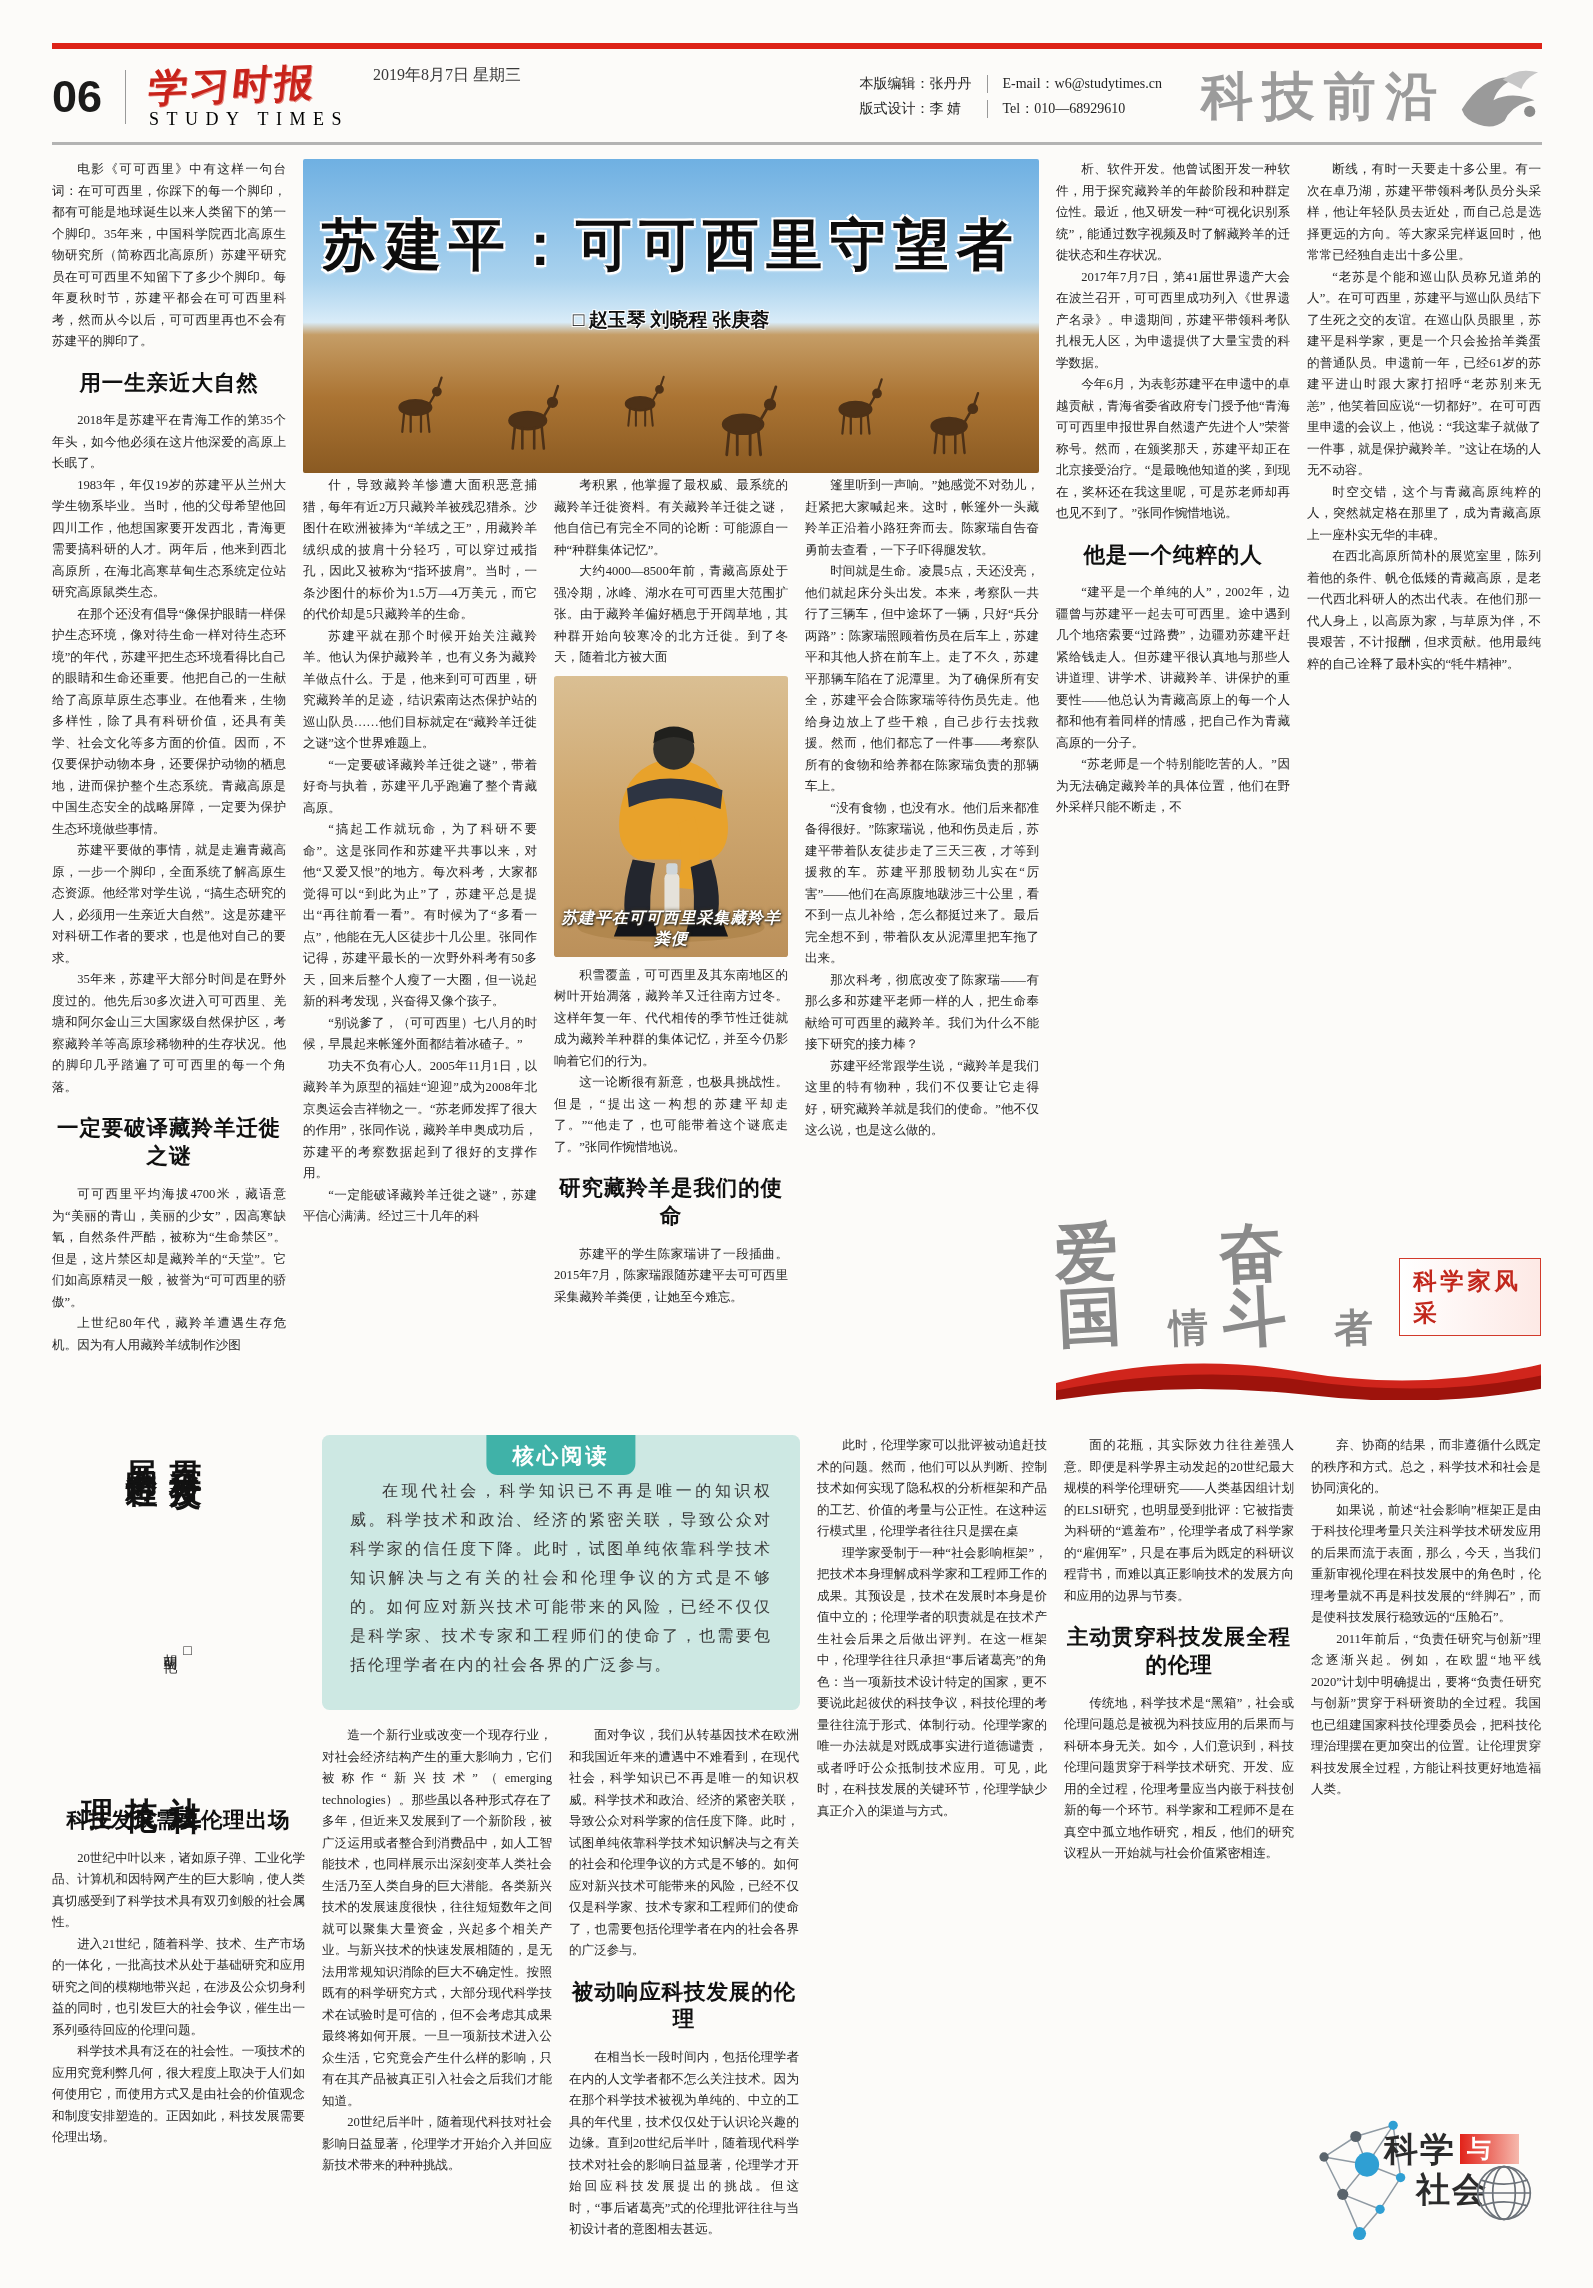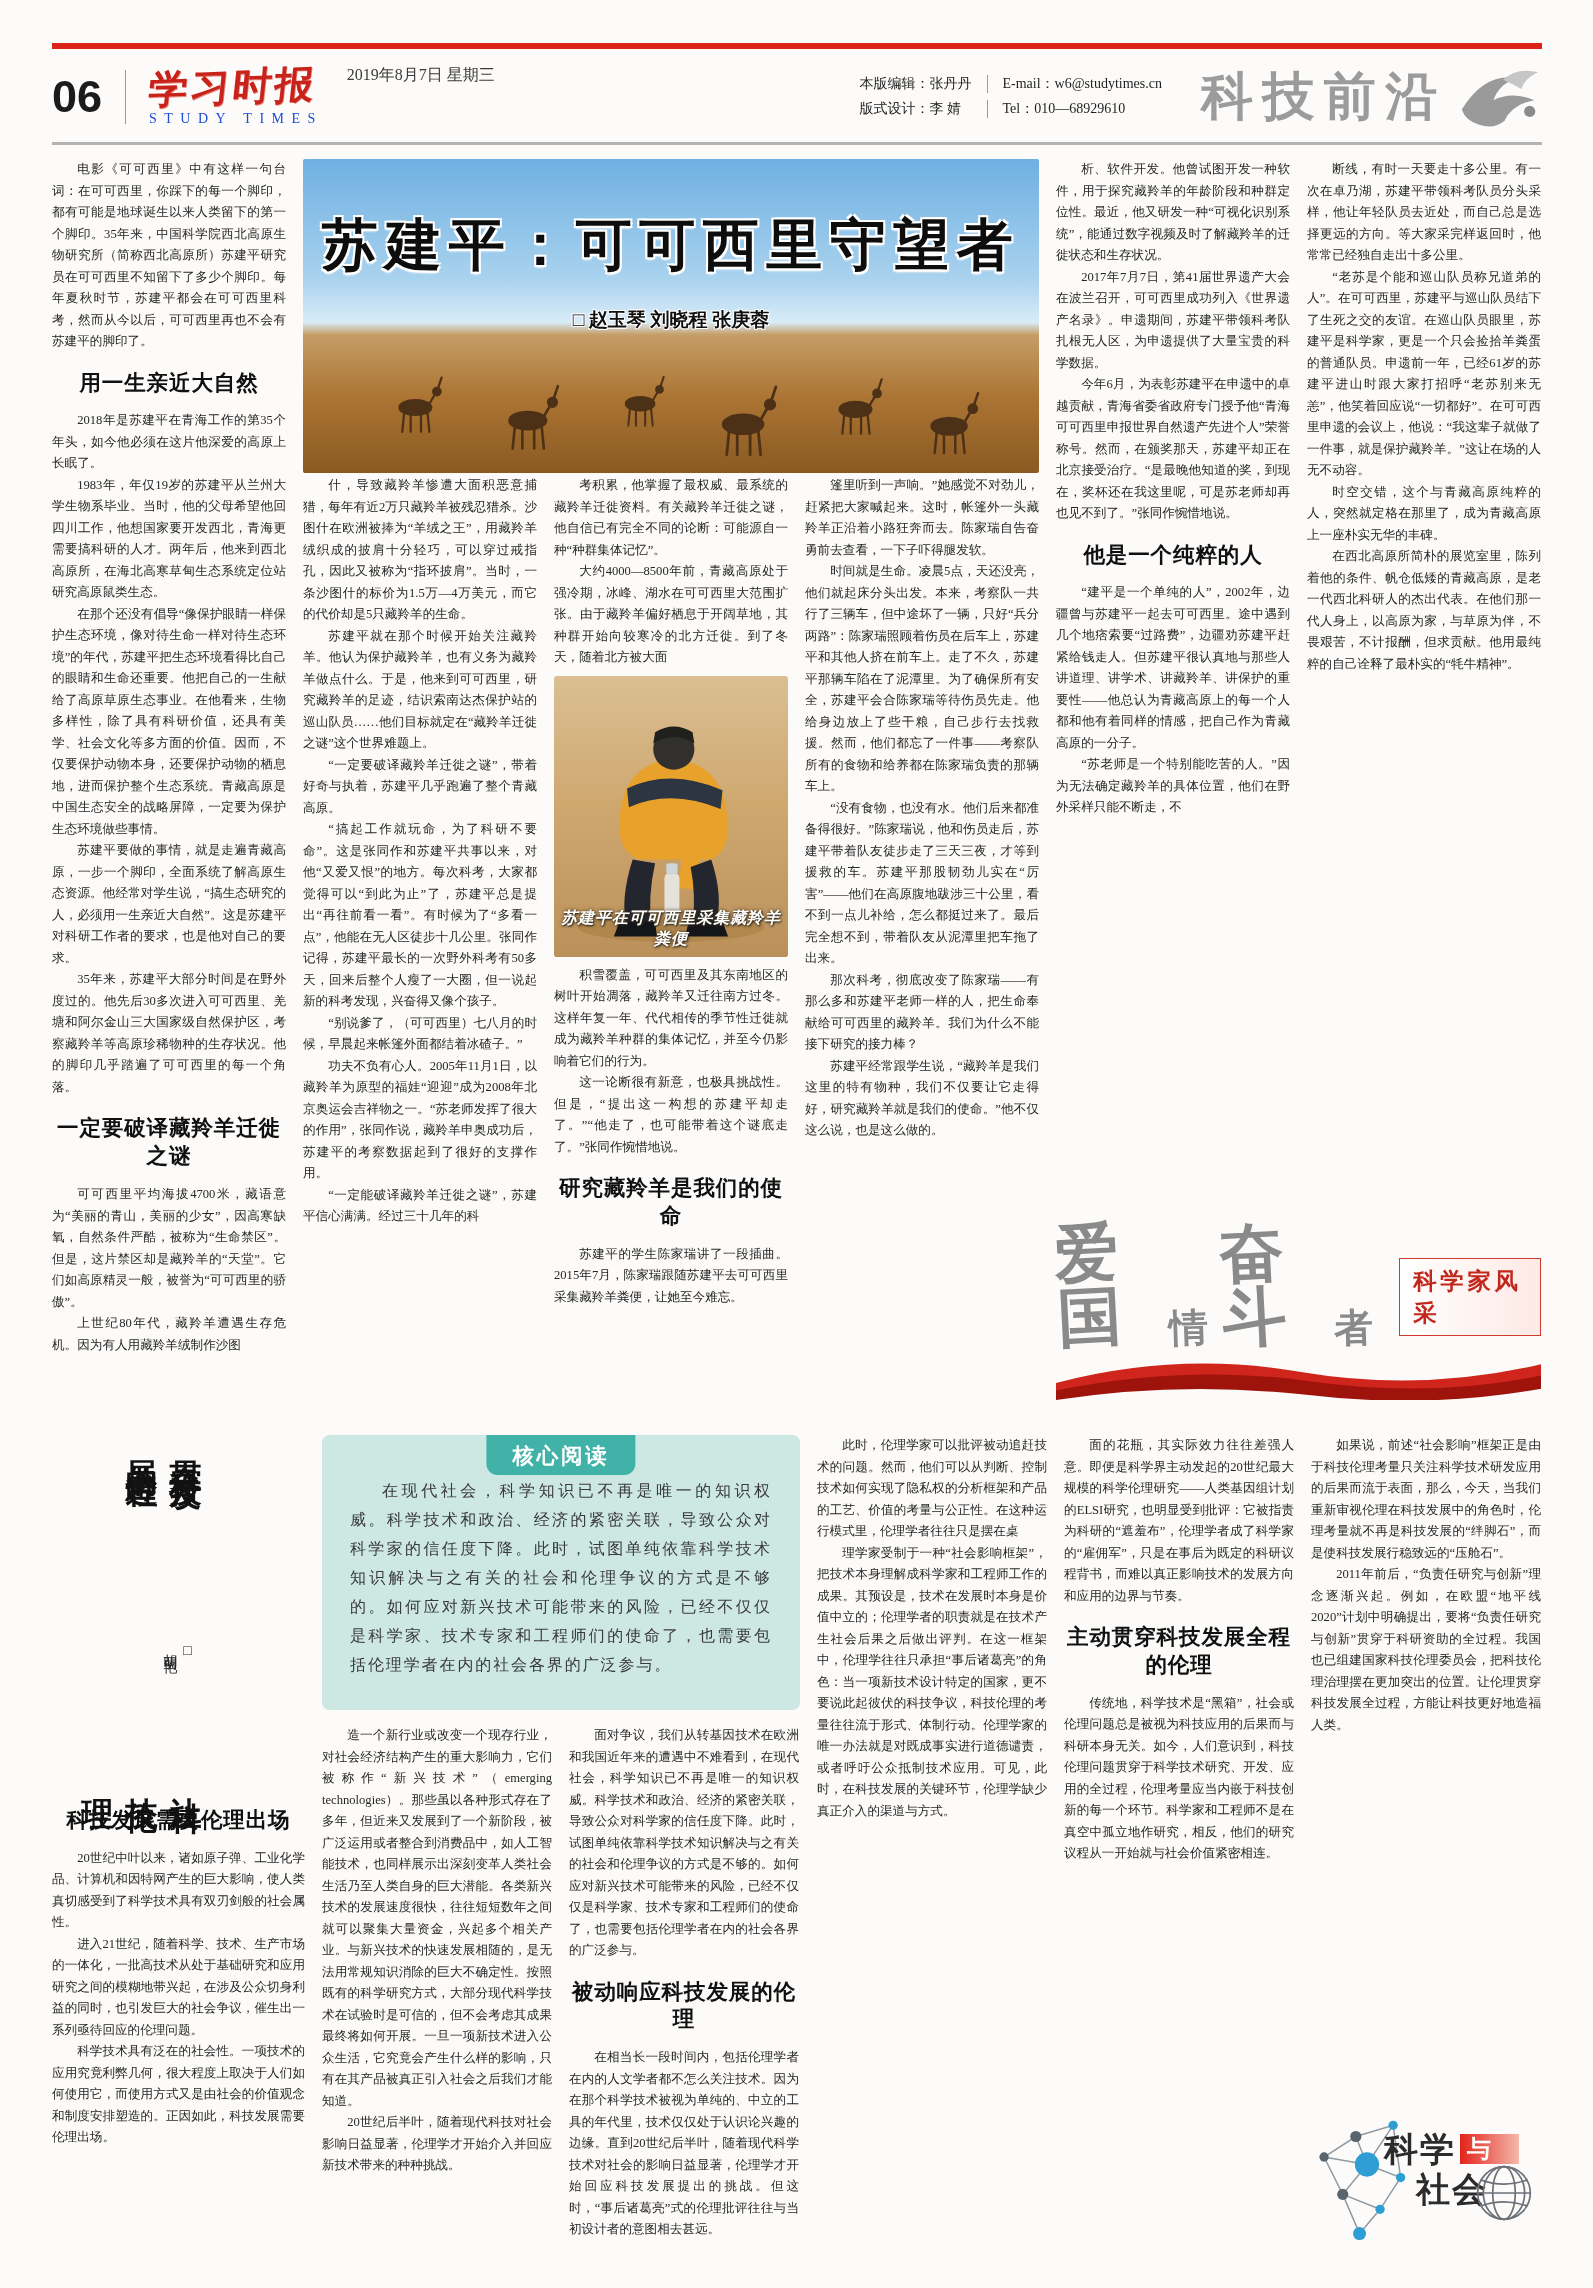--- a/index.html
+++ b/index.html
@@ -5,21 +5,21 @@
   html,body{margin:0;padding:0;background:#e8e6e2;}
   .page{position:relative;width:1594px;height:2289px;background:#fcfbf9;overflow:hidden;
         font-family:"Liberation Serif","DejaVu Serif",serif;color:#2e2e2e;}
   
   .topline{position:absolute;left:52px;right:52px;top:43px;height:5.6px;background:#dd2318;}
   .masthead{position:absolute;left:52px;right:52px;top:56px;height:81px;display:flex;align-items:center;}
   .pagenum{font-family:"Liberation Sans","DejaVu Sans",sans-serif;font-weight:900;font-size:45px;color:#1b1b1b;}
   .pn-div{width:1.9px;height:54px;background:#9a9a9a;margin:0 22.5px;}
   .brand{display:flex;flex-direction:column;line-height:1;}
   .brand-cn{color:#c8231b;font-weight:900;font-size:39px;letter-spacing:2.8px;transform:skewX(-8deg) rotate(-2deg);text-shadow:0.9px 0.9px 0 #e8887f;}
-  .brand-en{margin-top:5.6px;font-size:14px;letter-spacing:7.5px;color:#1d4ed8;}
+  .brand-en{margin-top:5.6px;font-size:18px;letter-spacing:7.5px;color:#000000;}
   .m-date{margin-left:24px;align-self:flex-start;margin-top:9.4px;font-size:16px;color:#3a3a3a;}
   .m-spacer{flex:1;}
   .editors{display:grid;grid-template-columns:auto auto;column-gap:0;row-gap:7.5px;font-size:14px;color:#1f1f1f;}
   .editors .ecell{padding-right:15px;}
   .editors .ecell2{border-left:0.9px solid #999;padding-left:15px;}
   .section-title{margin-left:39px;font-family:"Liberation Sans","DejaVu Sans",sans-serif;font-weight:900;font-size:52px;letter-spacing:9.4px;color:#9b9b9b;white-space:nowrap;}
   .swoosh{margin-left:9.4px;}
   .mast-rule{position:absolute;left:52px;right:52px;top:142px;height:2.8px;background:#b3b3b3;}
   
   .col,.ecol{font-size:12.6px;line-height:21.5px;text-align:justify;color:#262626;overflow:hidden;}
@@ -313,20 +313,21 @@
         <p>此时，伦理学家可以批评被动追赶技术的问题。然而，他们可以从判断、控制技术如何实现了隐私权的分析框架和产品的工艺、价值的考量与公正性。在这种运行模式里，伦理学者往往只是摆在桌</p>
         <p>理学家受制于一种“社会影响框架”，把技术本身理解成科学家和工程师工作的成果。其预设是，技术在发展时本身是价值中立的；伦理学者的职责就是在技术产生社会后果之后做出评判。在这一框架中，伦理学往往只承担“事后诸葛亮”的角色：当一项新技术设计特定的国家，更不要说此起彼伏的科技争议，科技伦理的考量往往流于形式、体制行动。伦理学家的唯一办法就是对既成事实进行道德谴责，或者呼吁公众抵制技术应用。可见，此时，在科技发展的关键环节，伦理学缺少真正介入的渠道与方式。</p>
       </div>
     <div class="ecol">
         <p>面的花瓶，其实际效力往往差强人意。即便是科学界主动发起的20世纪最大规模的科学伦理研究——人类基因组计划的ELSI研究，也明显受到批评：它被指责为科研的“遮羞布”，伦理学者成了科学家的“雇佣军”，只是在事后为既定的科研议程背书，而难以真正影响技术的发展方向和应用的边界与节奏。</p>
         <h3 class="col-heading">主动贯穿科技发展全程的伦理</h3>
         <p>传统地，科学技术是“黑箱”，社会或伦理问题总是被视为科技应用的后果而与科研本身无关。如今，人们意识到，科技伦理问题贯穿于科学技术研究、开发、应用的全过程，伦理考量应当内嵌于科技创新的每一个环节。科学家和工程师不是在真空中孤立地作研究，相反，他们的研究议程从一开始就与社会价值紧密相连。</p>
       </div>
     <div class="ecol ecol-flex">
       <div class="etext">
+          <p>弃、协商的结果，而非遵循什么既定的秩序和方式。总之，科学技术和社会是协同演化的。</p>
           <p>如果说，前述“社会影响”框架正是由于科技伦理考量只关注科学技术研发应用的后果而流于表面，那么，今天，当我们重新审视伦理在科技发展中的角色时，伦理考量就不再是科技发展的“绊脚石”，而是使科技发展行稳致远的“压舱石”。</p>
           <p>2011年前后，“负责任研究与创新”理念逐渐兴起。例如，在欧盟“地平线2020”计划中明确提出，要将“负责任研究与创新”贯穿于科研资助的全过程。我国也已组建国家科技伦理委员会，把科技伦理治理摆在更加突出的位置。让伦理贯穿科技发展全过程，方能让科技更好地造福人类。</p>
         </div>
       <div class="sci-soc">
         <svg class="ss-net" width="112" height="141" viewBox="0 0 120 150">
           <g stroke="#8f9aa3" stroke-width="1.6" fill="none">
             <path d="M14 52 L48 30 L88 18 L60 60 L48 30 M14 52 L60 60 L34 92 L14 52 M60 60 L96 74 L74 108 L34 92 M74 108 L52 134 L34 92 M96 74 L88 18"></path>
           </g>
           <circle cx="48" cy="30" r="6" fill="#5a646c"></circle>
           <circle cx="88" cy="18" r="5" fill="#2f9fd3"></circle>

